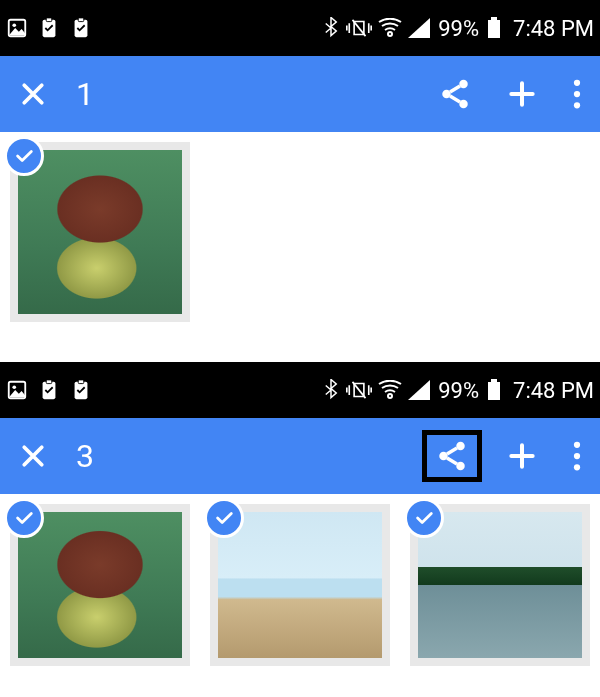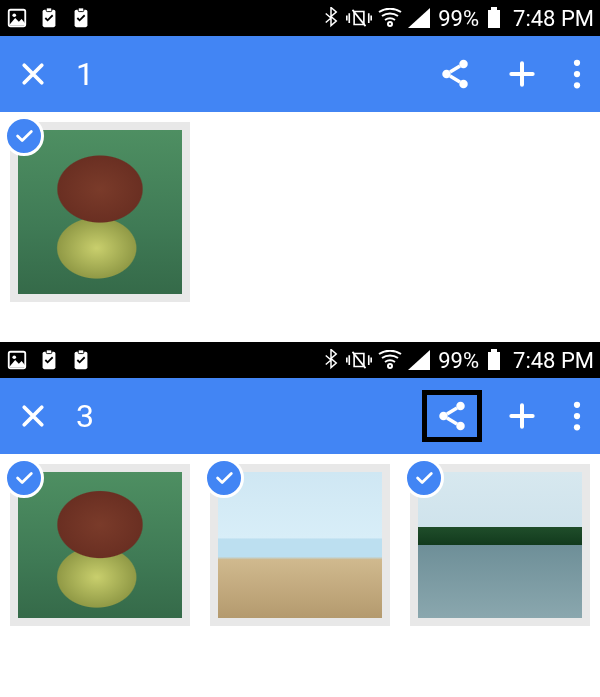--- a/index.html
+++ b/index.html
@@ -8,21 +8,21 @@
     height: 697px;
     font-family: Roboto, Arial, sans-serif;
     background: #fff;
     overflow: hidden;
   }
   .screen {
     width: 600px;
     background: #fff;
   }
   .status-bar {
-    height: 36px;
+    height: 56px;
     background: #000;
     color: #fff;
     display: flex;
     align-items: center;
     padding: 0 6px;
     font-size: 22px;
     font-weight: 400;
   }
   .status-left { display: flex; gap: 10px; align-items: center; }
   .status-right { margin-left: auto; display: flex; gap: 6px; align-items: center; }

